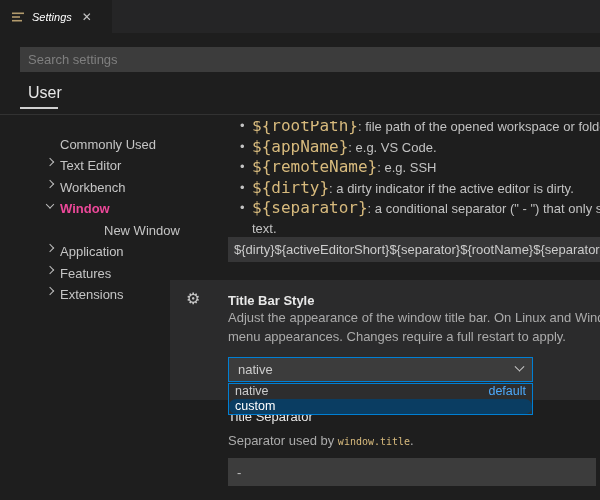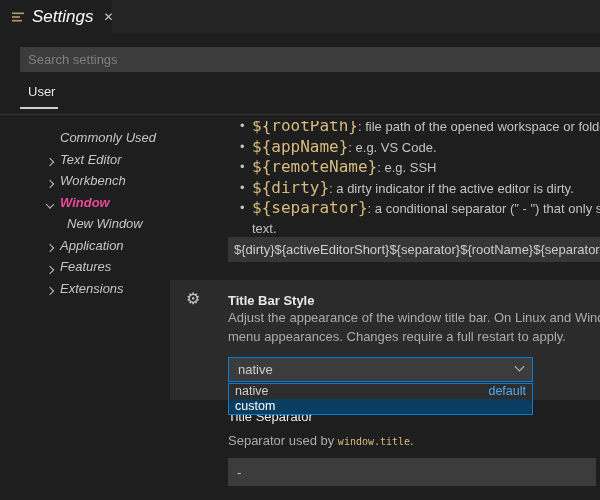--- a/index.html
+++ b/index.html
@@ -4,37 +4,37 @@
 <style>
   html,body{margin:0;padding:0;background:#1e1e1e;}
   .root{position:relative;width:600px;height:500px;background:#1e1e1e;overflow:hidden;
         font-family:"Liberation Sans",sans-serif;color:#cccccc;font-size:13px;}
 
   
   .tabstrip{position:absolute;left:0;top:0;width:600px;height:33px;background:#252526;}
   .tab{position:absolute;left:0;top:0;width:112px;height:33px;background:#1e1e1e;
        display:flex;align-items:center;box-sizing:border-box;padding:0 8px 0 12px;cursor:pointer;}
   .tab-icon{display:inline-block;margin-right:7px;line-height:0;}
-  .tab-title{font-style:italic;color:#ffffff;font-size:17px;white-space:nowrap;}
+  .tab-title{font-style:italic;color:#ffffff;font-size:11px;white-space:nowrap;}
   .tab-close{margin-left:10px;color:#c5c5c5;font-size:12px;line-height:12px;cursor:pointer;}
 
   
   .search{position:absolute;left:20px;top:47px;width:582px;height:25px;background:#3c3c3c;
           border:none;outline:none;color:#cccccc;font-size:13px;padding:0 8px;box-sizing:border-box;
           font-family:"Liberation Sans",sans-serif;}
   .search::placeholder{color:#7f7f7f;}
-  .user-tab{position:absolute;left:28px;top:84px;color:#e7e7e7;font-size:13px;cursor:pointer;}
+  .user-tab{position:absolute;left:28px;top:84px;color:#e7e7e7;font-size:16px;cursor:pointer;}
   .user-underline{position:absolute;left:20px;top:107px;width:38px;height:2px;background:#d0d0d0;}
   .header-line{position:absolute;left:0;top:114px;width:600px;height:1px;background:rgba(255,255,255,0.09);}
 
   
   .tree{position:absolute;left:0;top:130px;width:218px;}
-  .titem{position:relative;height:21.5px;display:flex;align-items:flex-start;padding-left:60px;
-         color:#c5c5c5;cursor:pointer;white-space:nowrap;font-style:italic;}
-  .titem.child{padding-left:67px;}
+  .titem{position:relative;height:21.5px;display:flex;align-items:flex-end;padding-left:60px;
+         color:#c5c5c5;cursor:pointer;white-space:nowrap;}
+  .titem.child{padding-left:92px;margin-left:12px;}
   .titem.sel{color:#ec4899;font-weight:700;}
   .chev{position:absolute;left:47px;top:50%;width:5px;height:5px;
         border-right:1.4px solid #bdbdbd;border-bottom:1.4px solid #bdbdbd;}
   .chev.right{transform:translateY(-50%) rotate(-45deg);}
   .chev.down{transform:translateY(-60%) rotate(45deg);}
 
   
   .content{position:absolute;left:0;top:121px;width:600px;height:379px;overflow:hidden;}
 
   .bullets{position:absolute;left:240px;top:-5px;margin:0;padding:0;list-style:none;}

